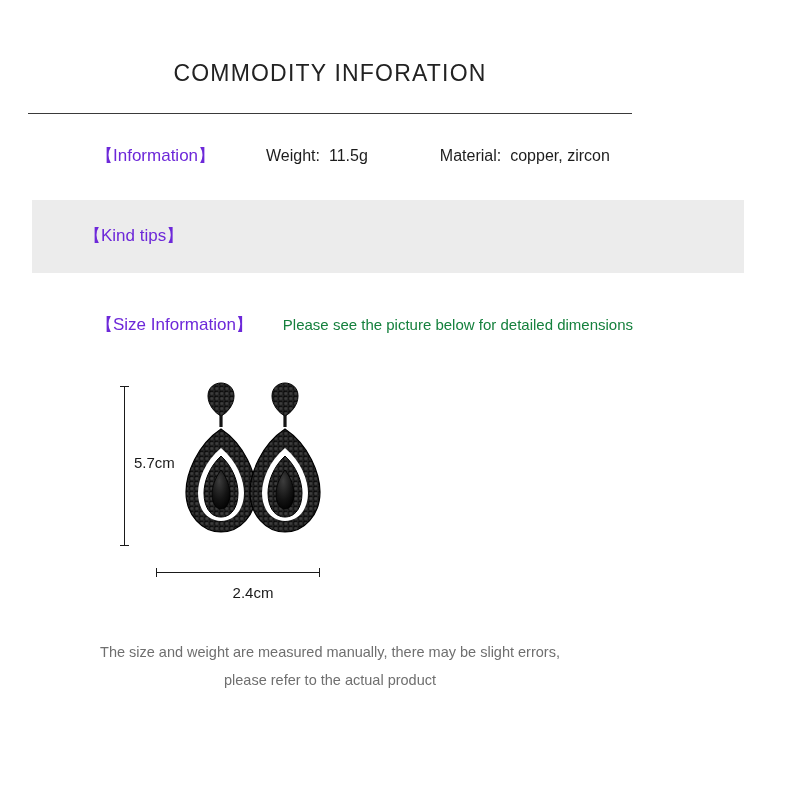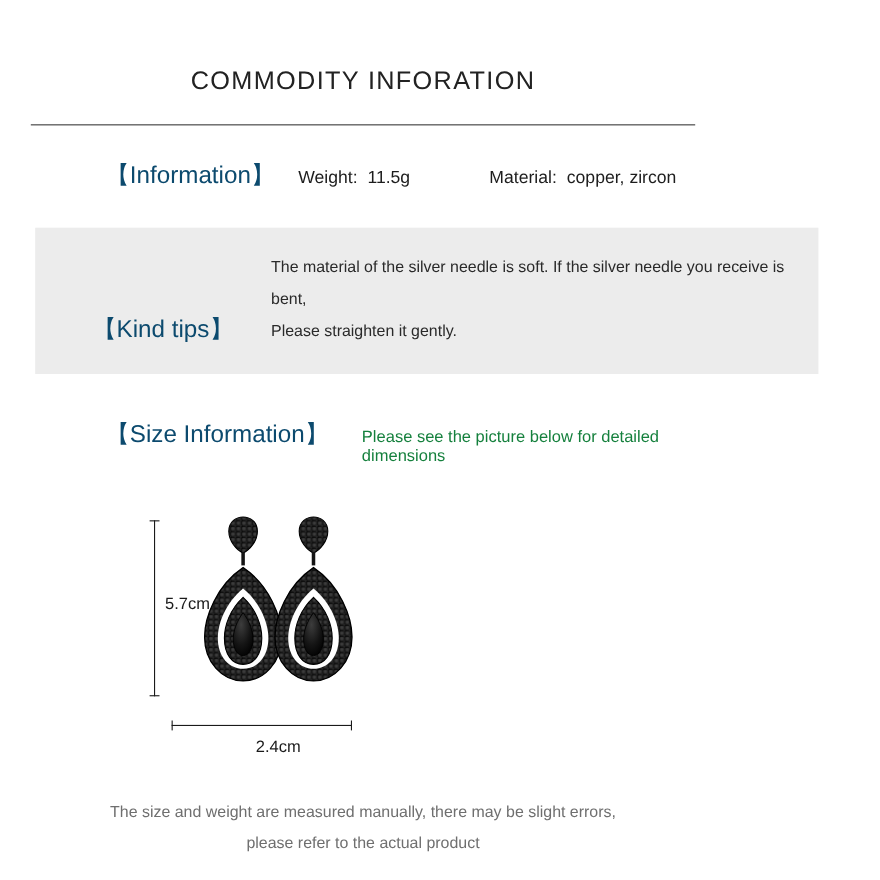--- a/index.html
+++ b/index.html
@@ -34,31 +34,31 @@
     background: #3a3a3a;
     margin: 26px auto 0 auto;
   }
   .info-row {
     display: flex;
     align-items: baseline;
     padding: 30px 0 0 0;
     margin-left: 96px;
   }
   .bracket-label {
-    font-size: 22px;
-    color: #0c4a6e;
+    font-size: 17px;
+    color: #6d28d9;
     white-space: nowrap;
   }
   .field {
     font-size: 16px;
     color: #1d1d1d;
     white-space: nowrap;
   }
   .field .f-key { margin-right: 9px; }
-  .info-row .field.weight { margin-left: 21px; }
+  .info-row .field.weight { margin-left: 51px; }
   .info-row .field.material { margin-left: 72px; }
 
   .tips-band {
     margin-top: 33px;
     background: #ececec;
     width: 712px;
     margin-left: 32px;
     padding: 22px 0 24px 0;
     box-sizing: border-box;
     display: flex;
@@ -91,21 +91,21 @@
 
   
   .figure {
     position: relative;
     margin: 46px auto 0 auto;
     width: 420px;
     height: 230px;
   }
   .v-dim {
     position: absolute;
-    left: 16px;
+    left: 0px;
     top: 4px;
     width: 70px;
     height: 160px;
   }
   .v-line {
     position: absolute;
     left: 4px;
     top: 0;
     width: 1px;
     height: 160px;
@@ -192,24 +192,20 @@
     <span class="field weight">
       <span class="f-key">Weight:</span><span class="f-val">11.5g</span>
     </span>
     <span class="field material">
       <span class="f-key">Material:</span><span class="f-val">copper, zircon</span>
     </span>
   </div>
 
   <div class="tips-band">
     <span class="bracket-label">【Kind tips】</span>
-    <div class="tips-text">
-      <div>The material of the silver needle is soft. If the silver needle you receive is bent,</div>
-      <div>Please straighten it gently.</div>
-    </div>
   </div>
 
   <div class="size-row">
     <span class="bracket-label">【Size Information】</span>
     <span class="note">Please see the picture below for detailed dimensions</span>
   </div>
 
   <div class="figure">
 
     <div class="v-dim">

